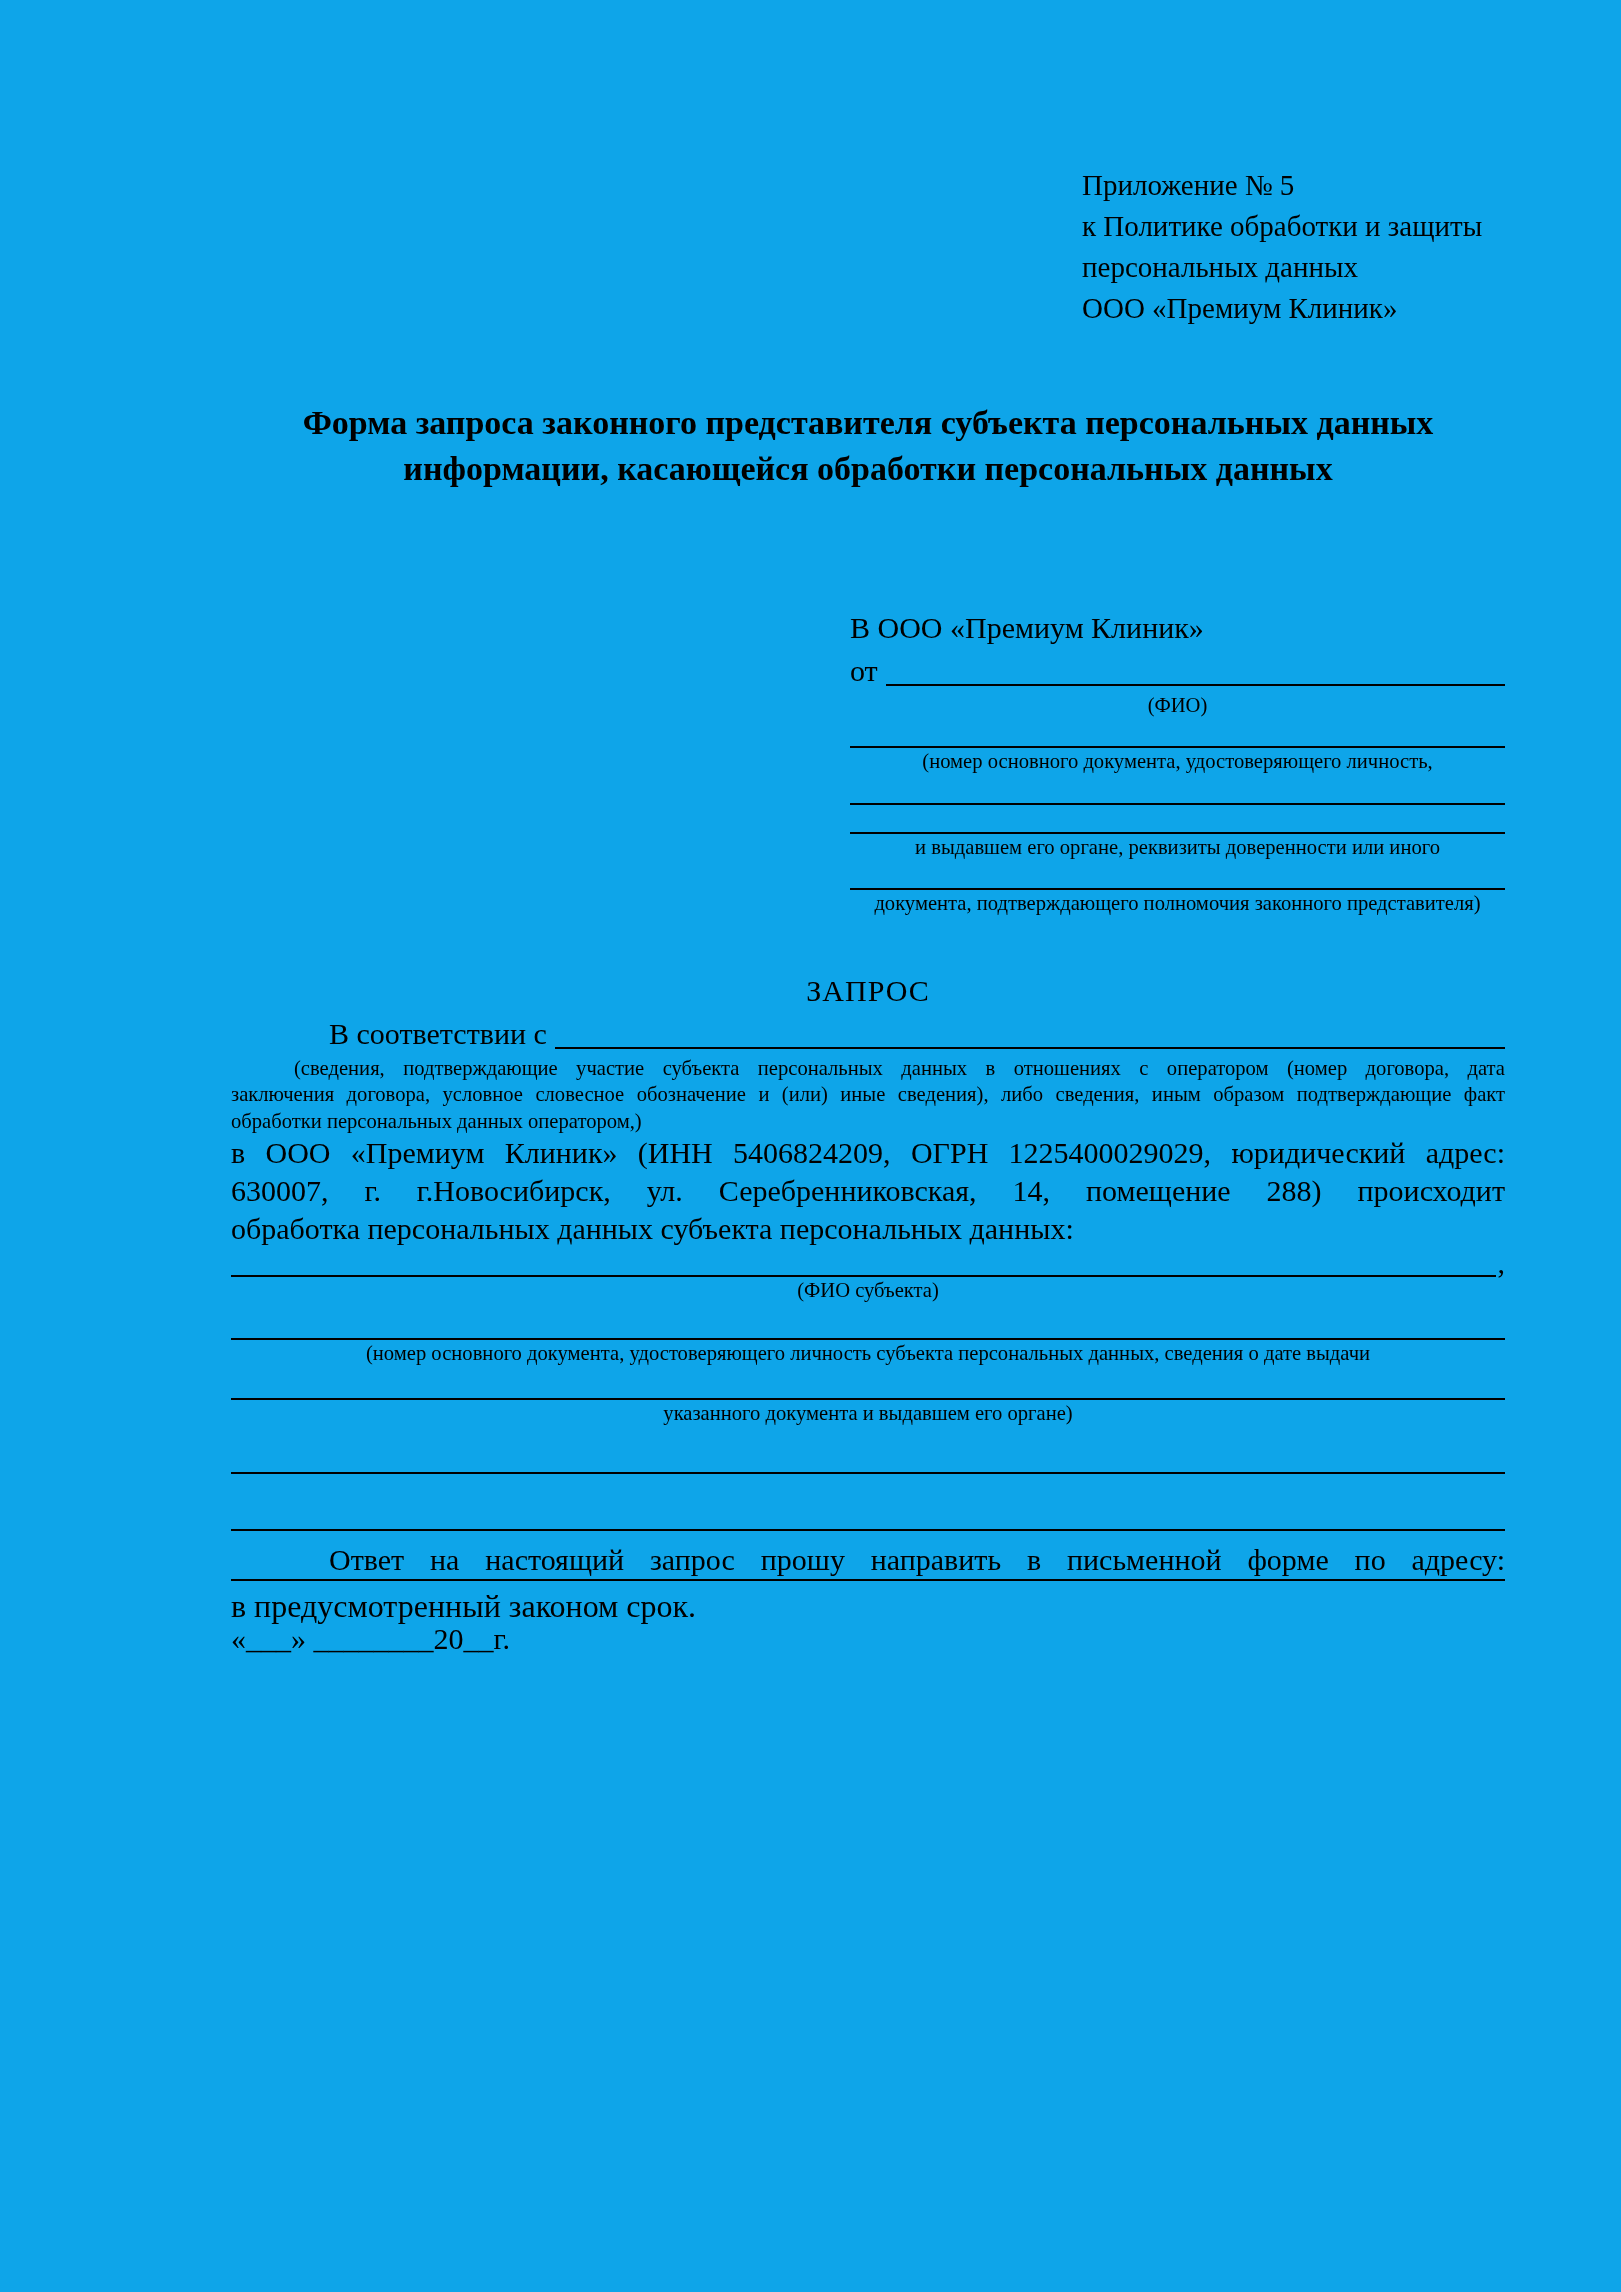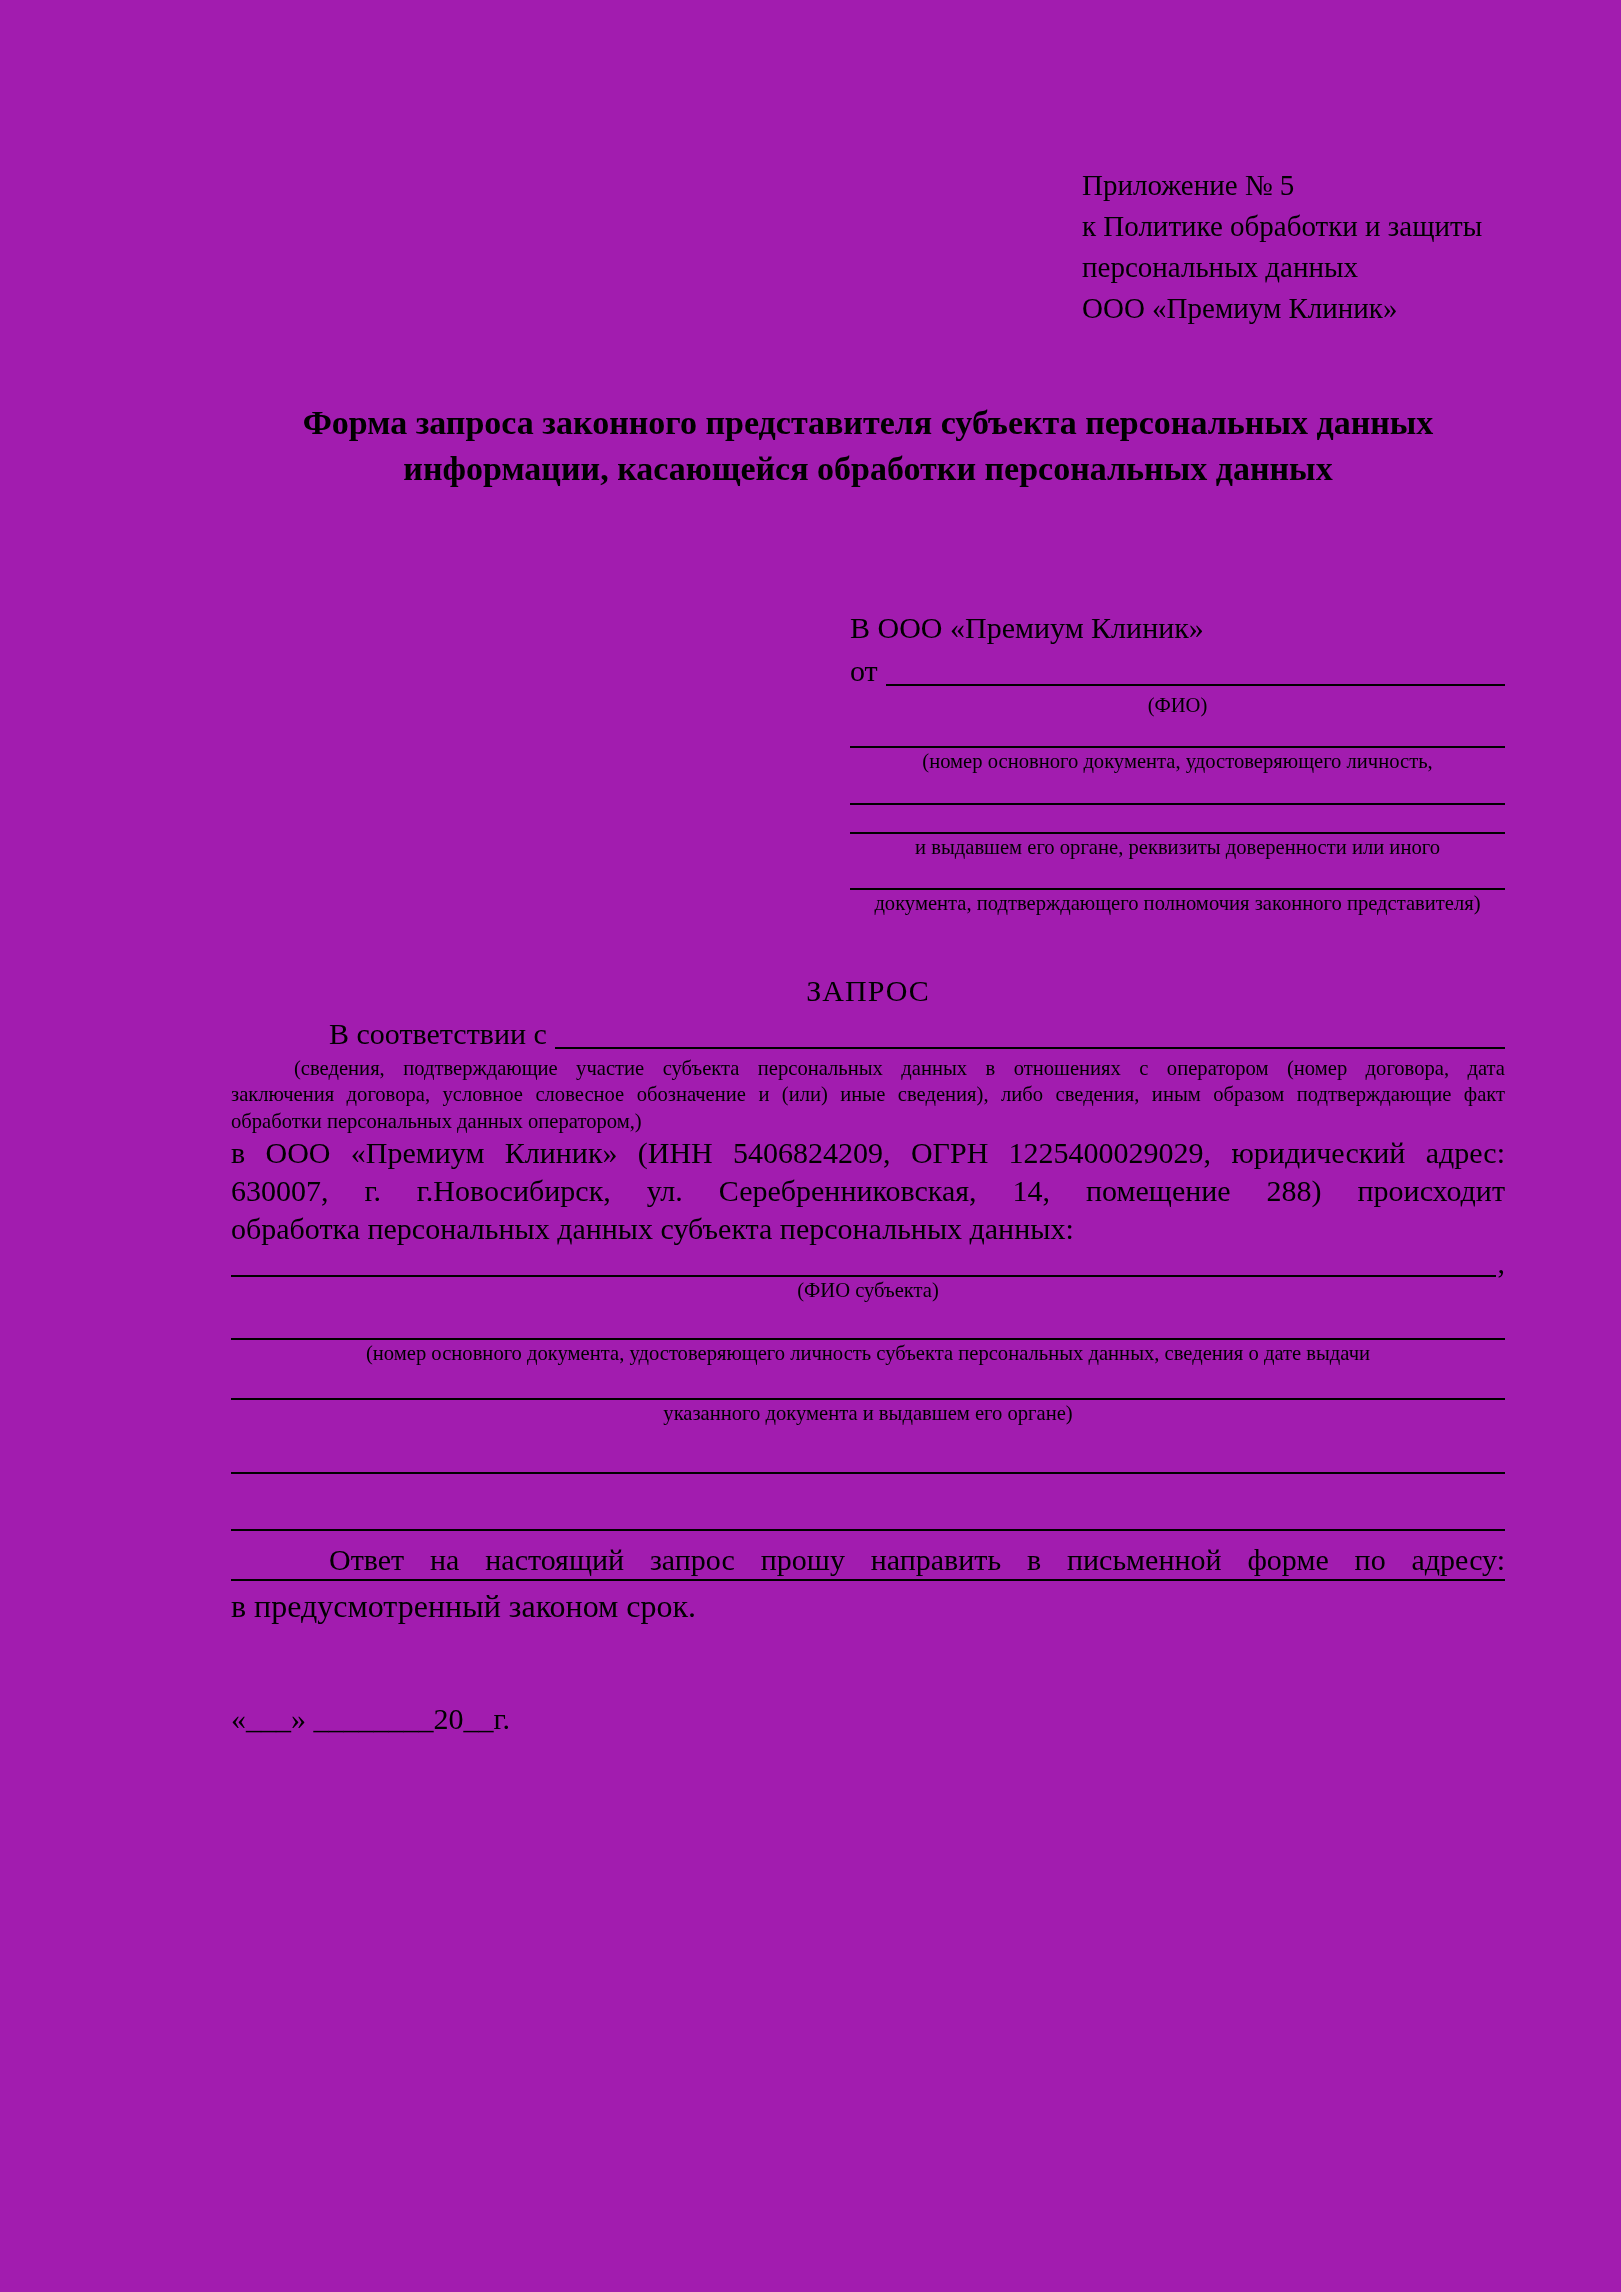--- a/index.html
+++ b/index.html
@@ -1,20 +1,20 @@
 <!DOCTYPE html>
 <html><head>
 <meta charset="utf-8">
 <style>
   * { margin:0; padding:0; box-sizing:border-box; }
   html,body { background:#ffffff; }
   .page {
     position:relative;
     width:1621px; height:2293px;
-    background:#a21caf; color:#000000;
+    background:#0ea5e9; color:#000000;
     font-family:"Liberation Serif", serif;
     font-size:30px;
     padding:165px 116px 0 231px;
     overflow:hidden;
   }
   
   .hdr { margin-left:619px; padding-left:232px; font-size:29px; line-height:41px; }
   .hdr div { white-space:nowrap; }
   
   .title { margin-top:71px; text-align:center; font-weight:bold; font-size:34px; line-height:46px; }
@@ -41,21 +41,21 @@
   .fio-row .suffix { flex:0 0 auto; line-height:29px; padding-left:2px; }
   .r36 { height:35px; }
   .r34 { height:33px; }
   .r48 { height:47px; }
   .r58 { height:57px; }
   .reply1 { margin-top:9.8px; font-size:30px; line-height:38px; padding-left:98px; }
   .reply2 { height:38px; line-height:38px; font-size:32px;flex-direction:column; }
   .reply2 .rule-fill { margin-left:0; }
   .reply2 .suffix { flex:0 0 auto; }
   
-  .foot { margin-top:80px; display:flex; justify-content:space-between; align-items:stretch; height:43px; line-height:43px;gap:48px; }
+  .foot { display:flex; justify-content:space-between; align-items:stretch; height:43px; line-height:43px;gap:48px; }
   .foot .date { flex:0 0 auto; }
   .sig { display:flex; align-items:stretch; }
   .sig .sig-rule { width:407px; border-bottom:2.9px solid #000; margin-bottom:5.9px; }
   .sig .sig-cap { flex:0 0 auto; }
 </style>
 </head>
 <body>
 
 <div class="page">
 

